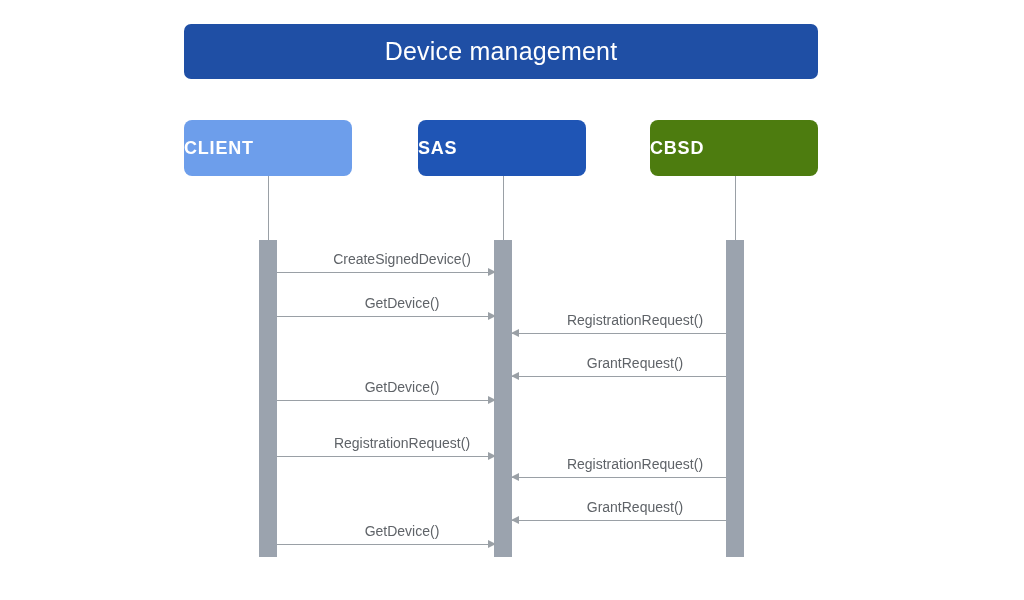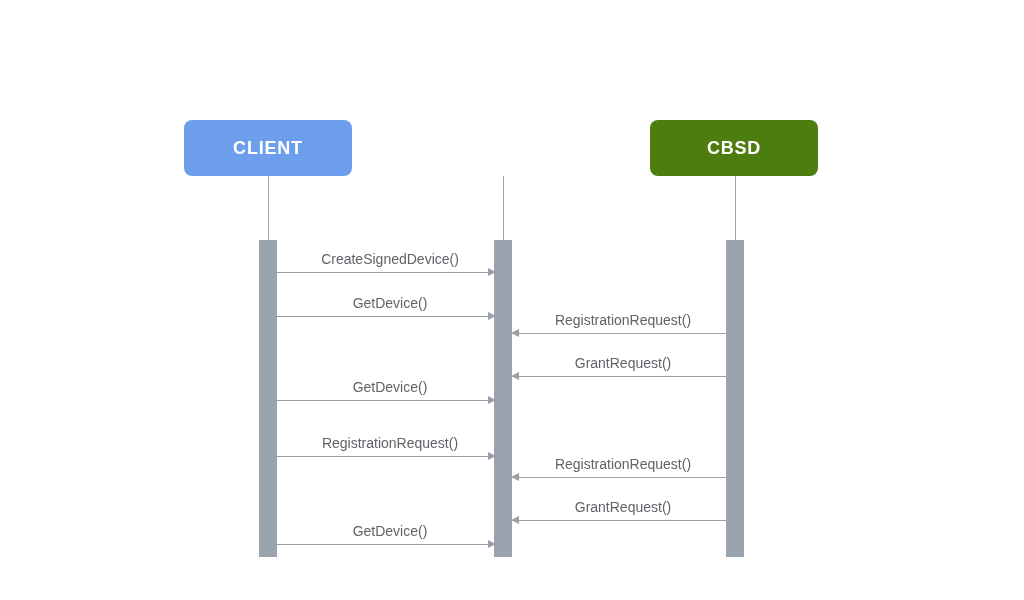--- a/index.html
+++ b/index.html
@@ -44,21 +44,21 @@
 
   
   .actor-box {
     position: absolute;
     top: 120px;
     width: 168px;
     height: 56px;
     border-radius: 8px;
     display: flex;
     align-items: center;
-    justify-content: center;
+    justify-content: flex-start;
     box-sizing: border-box;
   }
   .actor-box .actor-label {
     color: #ffffff;
     font-size: 18px;
     font-weight: 700;
     letter-spacing: 0.8px;
     line-height: 1;
   }
   .actor-client { left: 184px; background: #6d9eeb; }
@@ -113,39 +113,45 @@
   .message.to-right .msg-head {
     right: -1px;
     border-left: 8px solid #9aa0a6;
   }
   .message.to-left .msg-head {
     left: -1px;
     border-right: 8px solid #9aa0a6;
   }
   .message .msg-label {
     position: absolute;
-    left: 4px;
+    left: 16px;
     width: 100%;
     bottom: 7px;
     text-align: center;
     color: #5f6368;
     font-size: 14px;
     font-weight: 400;
     line-height: 1;
     white-space: nowrap;
   }
 </style>
 </head>
 <body>
 
 <div id="canvas">
 
+  <div class="title-bar">
+    <span class="title-text">Device management</span>
+  </div>
 
   <div class="actor-box actor-client">
     <span class="actor-label">CLIENT</span>
+  </div>
+  <div class="actor-box actor-sas">
+    <span class="actor-label">SAS</span>
   </div>
   <div class="actor-box actor-cbsd">
     <span class="actor-label">CBSD</span>
   </div>
 
   <div class="lifeline lifeline-client"></div>
   <div class="lifeline lifeline-sas"></div>
   <div class="lifeline lifeline-cbsd"></div>
 
   <div class="activation activation-client"></div>

